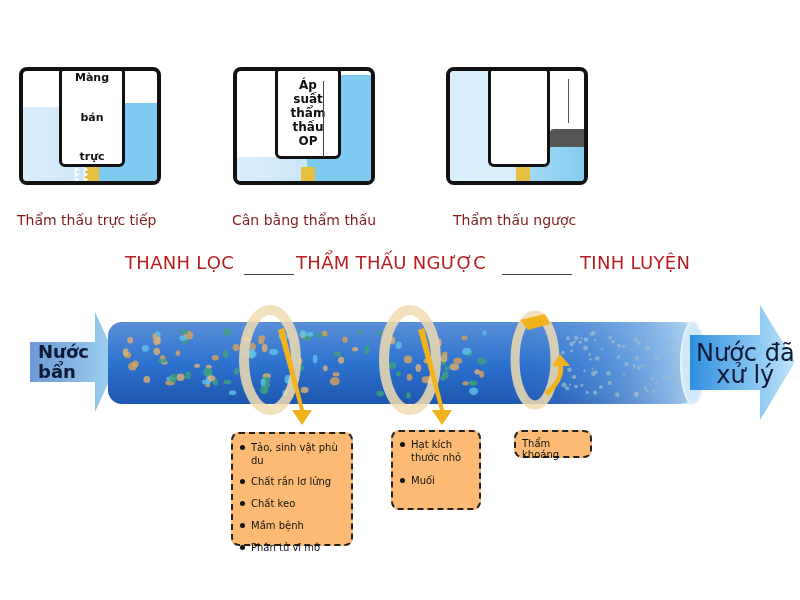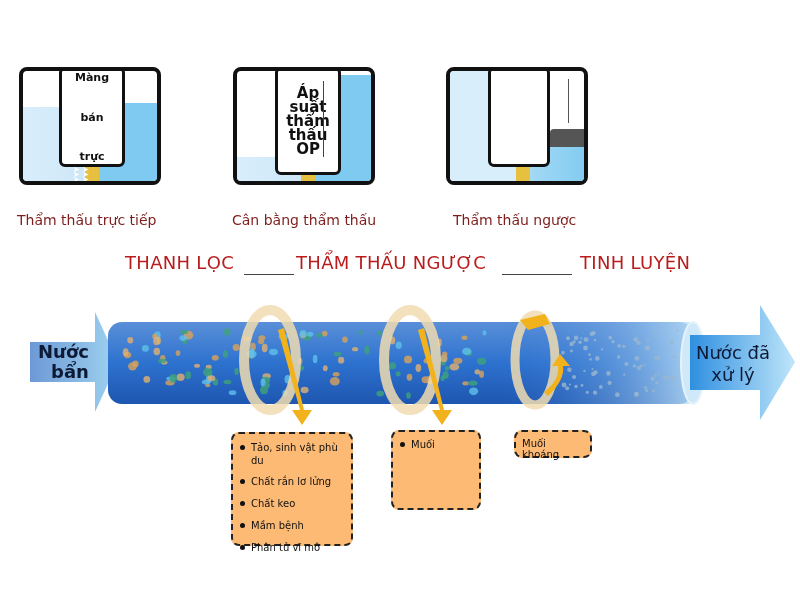--- a/index.html
+++ b/index.html
@@ -30,21 +30,21 @@
     <span>bán</span>
     <span>trực</span>
   </div>
 </div>
 <div class="cap" style="left:17px; top:212px;">Thẩm thấu trực tiếp</div>
 
 <div class="tank" style="left:233px; top:67px;">
   <div class="abs" style="left:0; top:86px; width:70px; height:30px; background:linear-gradient(90deg,#d9eefb,#cbe6f8);"></div>
   <div class="abs" style="left:70px; top:4px; width:70px; height:112px; background:#7fcaf0;"></div>
   <div class="abs" style="left:64px; top:96px; width:14px; height:20px; background:#e8c040;"></div>
-  <div class="mem" style="left:38px; top:-4px; width:66px; height:108px; font-size:15px; line-height:14px;">
+  <div class="mem" style="left:38px; top:-4px; width:66px; height:92px; font-size:12px; line-height:14px;">
     <span>Áp</span>
     <span>suất</span>
     <span>thẩm</span>
     <span>thấu</span>
     <span>OP</span>
   </div>
   <div class="abs" style="left:86px; top:10px; width:1px; height:76px; background:#444;"></div>
 </div>
 <div class="cap" style="left:232px; top:212px;">Cân bằng thẩm thấu</div>
 
@@ -281,38 +281,39 @@
     <ellipse cx="410" cy="60" rx="26" ry="50" fill="none" stroke="#f0dcb0" stroke-width="10" opacity="0.85"></ellipse>
     <path d="M418 30 L440 110 L432 110 L442 125 L452 110 L444 110 L424 28 Z" fill="#f2b21b"></path>
   </g>
   <g>
     <ellipse cx="535" cy="60" rx="20" ry="45" fill="none" stroke="#f0dcb0" stroke-width="9" opacity="0.85"></ellipse>
     <path d="M520 20 L545 14 L550 24 L528 30 Z" fill="#f2b21b"></path>
     <path d="M548 96 Q565 80 563 66 L570 66 L560 54 L552 66 L558 66 Q560 80 544 92 Z" fill="#f2b21b"></path>
   </g>
 </svg>
 
-<div class="abs" style="left:38px; top:342px; font-size:18px; font-weight:bold; color:#0d1a36; line-height:20px; text-align:right;">
+<div class="abs" style="left:38px; top:342px; font-size:18px; font-weight:bold; color:#0d1a36; line-height:20px; text-align:left;">
   <div>Nước</div>
   <div>bẩn</div>
 </div>
-<div class="abs" style="left:696px; top:342px; font-size:18px; color:#0d1a36; line-height:22px; text-align:center;">
+<div class="abs" style="left:696px; top:342px; font-size:24px; color:#0d1a36; line-height:22px; text-align:center;">
   <div>Nước đã</div>
   <div>xử lý</div>
 </div>
 
 <div class="box" style="left:231px; top:432px; width:122px; height:114px; padding:7px 4px;">
   <ul>
     <li style="margin-bottom:8px;">Tảo, sinh vật phù du</li>
     <li style="margin-bottom:9px;">Chất rắn lơ lửng</li>
     <li style="margin-bottom:9px;">Chất keo</li>
     <li style="margin-bottom:9px;">Mầm bệnh</li>
     <li>Phân tử vĩ mô</li>
   </ul>
 </div>
 <div class="box" style="left:391px; top:430px; width:90px; height:80px; padding:6px 4px;">
   <ul>
+    <li style="margin-bottom:10px;">Hạt kích thước nhỏ</li>
     <li>Muối</li>
   </ul>
 </div>
 <div class="box" style="left:514px; top:430px; width:78px; height:28px; padding:6px 6px;">
-  <span>Muối khoáng</span>
+  <span>Thẩm khoáng</span>
 </div>
 
 </body></html>

